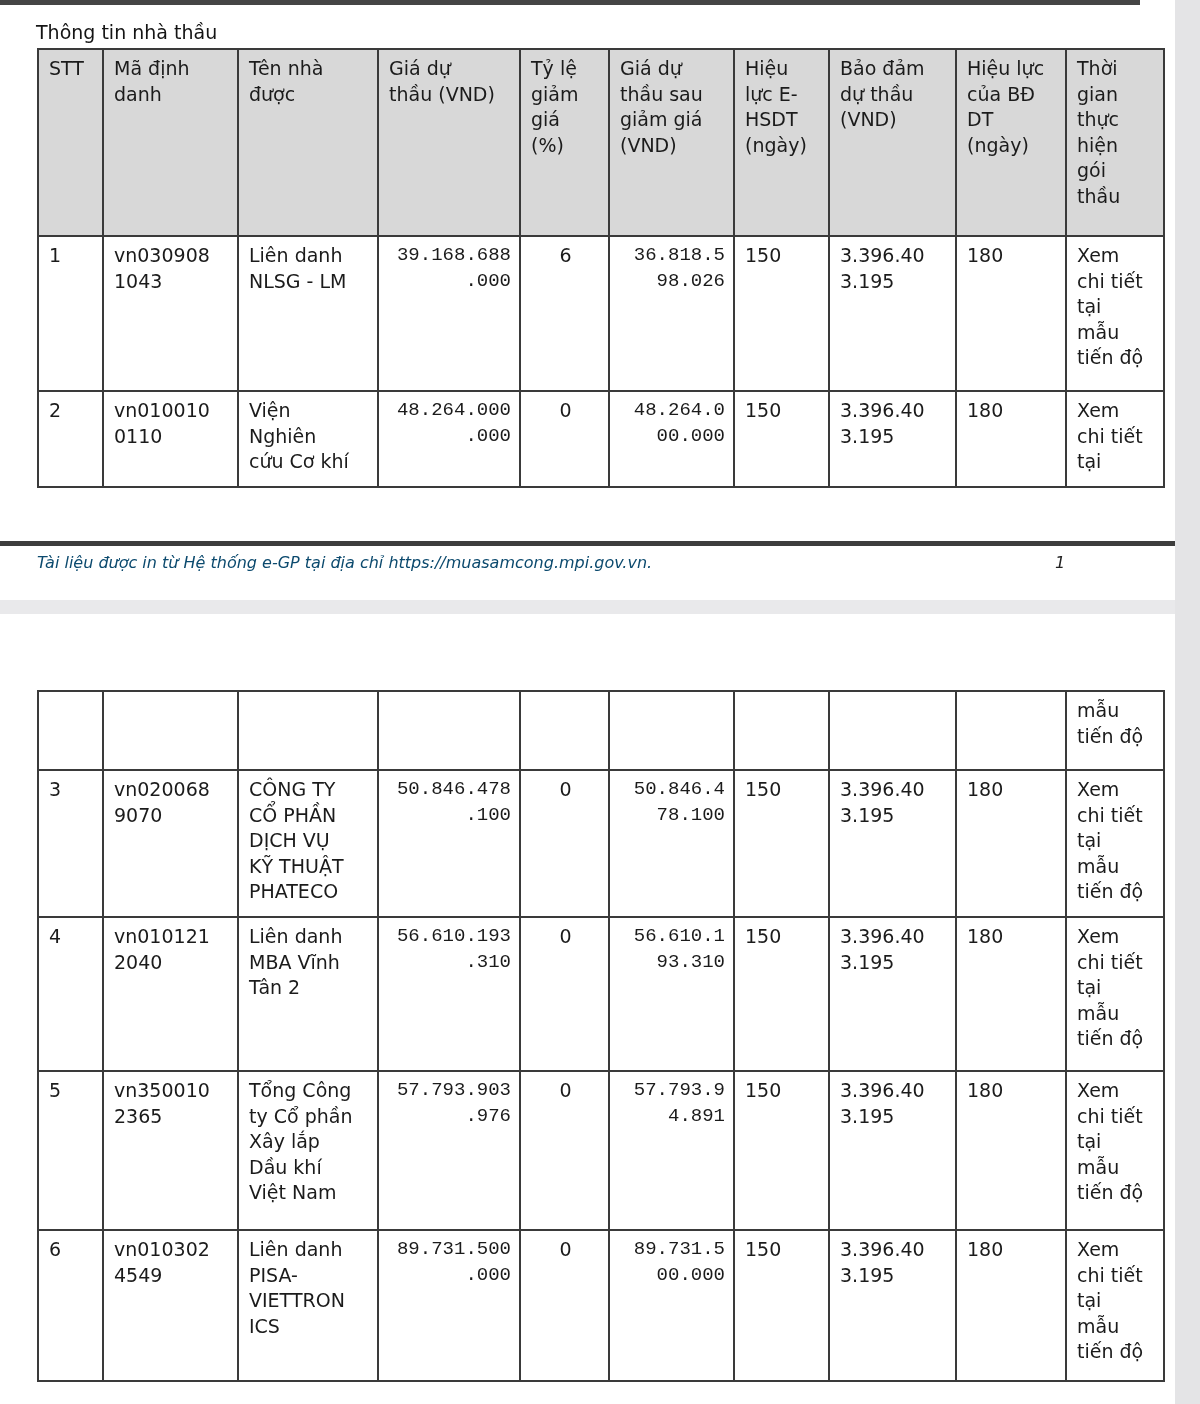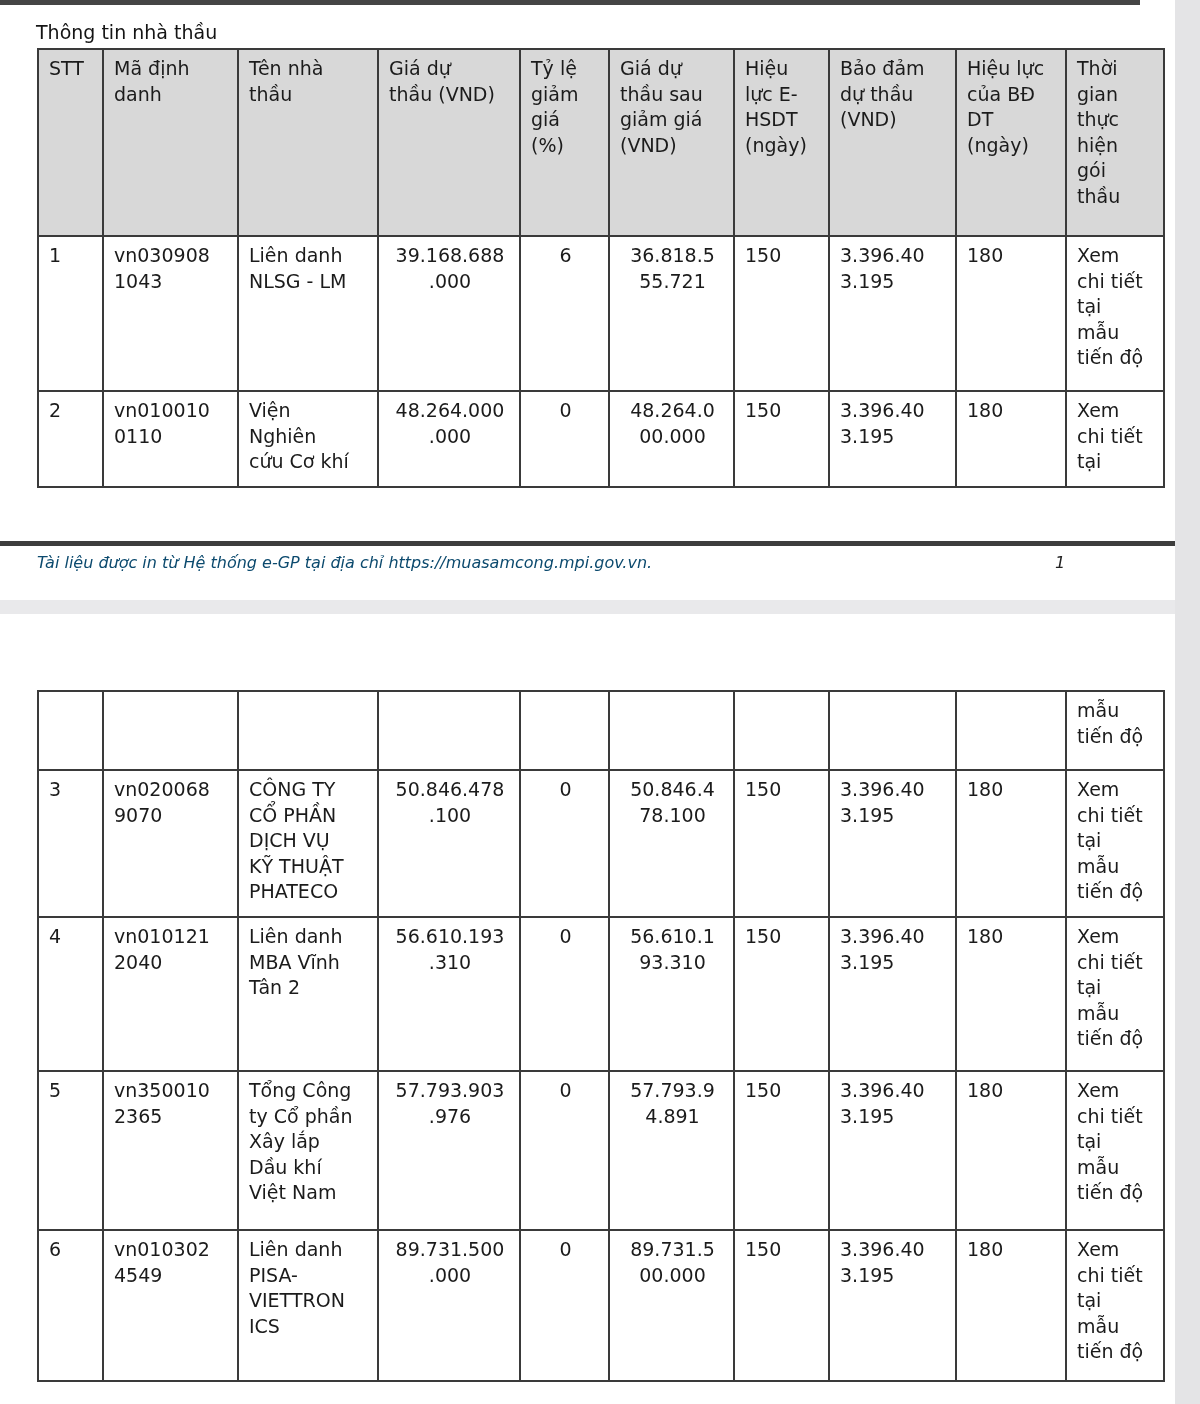--- a/index.html
+++ b/index.html
@@ -31,21 +31,21 @@
     white-space:pre-line;
     overflow:hidden;
     color:#1b1b1b;
   }
   table.doc tr.hdr td{
     background:#d8d8d8;
     font-weight:500;
   }
   #table1{top:48px;}
   #table2{top:690px;}
-  td.num{text-align:center;padding-right:12px;}
+  td.num{text-align:right;padding-right:12px;font-family:Liberation Mono, monospace;}
   td.ctr{text-align:center;}
   .footer-divider{
     position:absolute;left:0;top:541px;width:1175px;height:5px;background:#3d3d3d;
   }
   .footer{
     position:absolute;left:37px;top:553px;width:1090px;
     font-size:16px;font-style:italic;color:#0c4a6e;
   }
   .footer-page{
     position:absolute;left:1055px;top:553px;
@@ -75,21 +75,21 @@
       <col style="width:127px">
       <col style="width:110px">
       <col style="width:98px">
   </colgroup>
   <tbody>
       <tr class="hdr" style="height:187px">
     <td>STT</td>
     <td>Mã định
 danh</td>
     <td>Tên nhà
-thầu</td>
+được</td>
     <td>Giá dự
 thầu (VND)</td>
     <td>Tỷ lệ
 giảm
 giá
 (%)</td>
     <td>Giá dự
 thầu sau
 giảm giá
 (VND)</td>
@@ -114,21 +114,21 @@
   <tr style="height:155px">
     <td>1</td>
     <td>vn030908
 1043</td>
     <td>Liên danh
 NLSG - LM</td>
     <td class="num">39.168.688
 .000</td>
     <td class="ctr">6</td>
     <td class="num">36.818.5
-55.721</td>
+98.026</td>
     <td>150</td>
     <td>3.396.40
 3.195</td>
     <td>180</td>
     <td>Xem
 chi tiết
 tại
 mẫu
 tiến độ</td>
   </tr>

